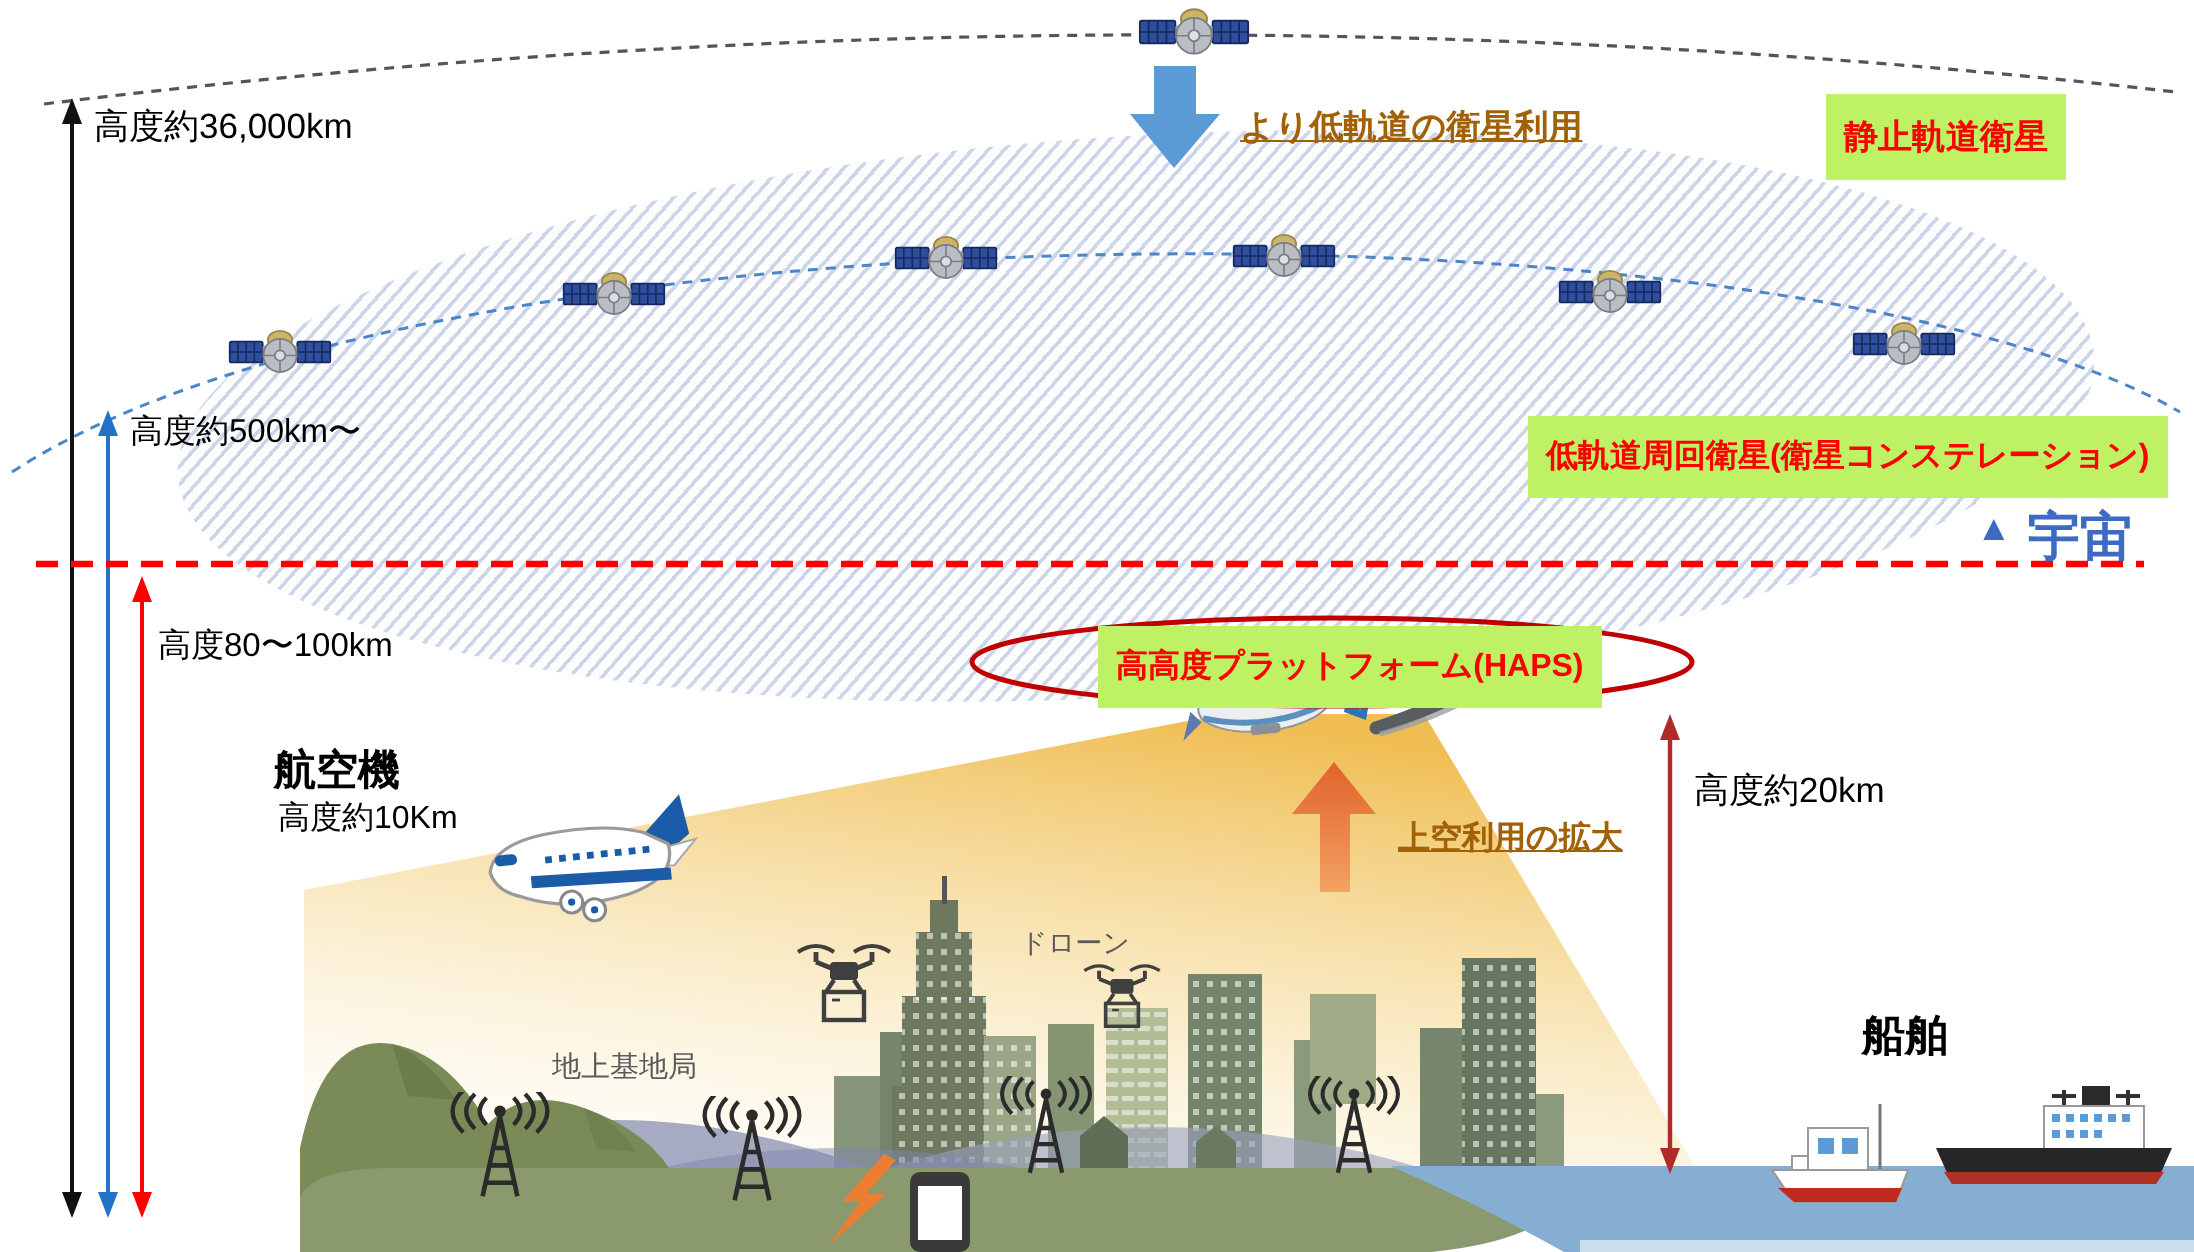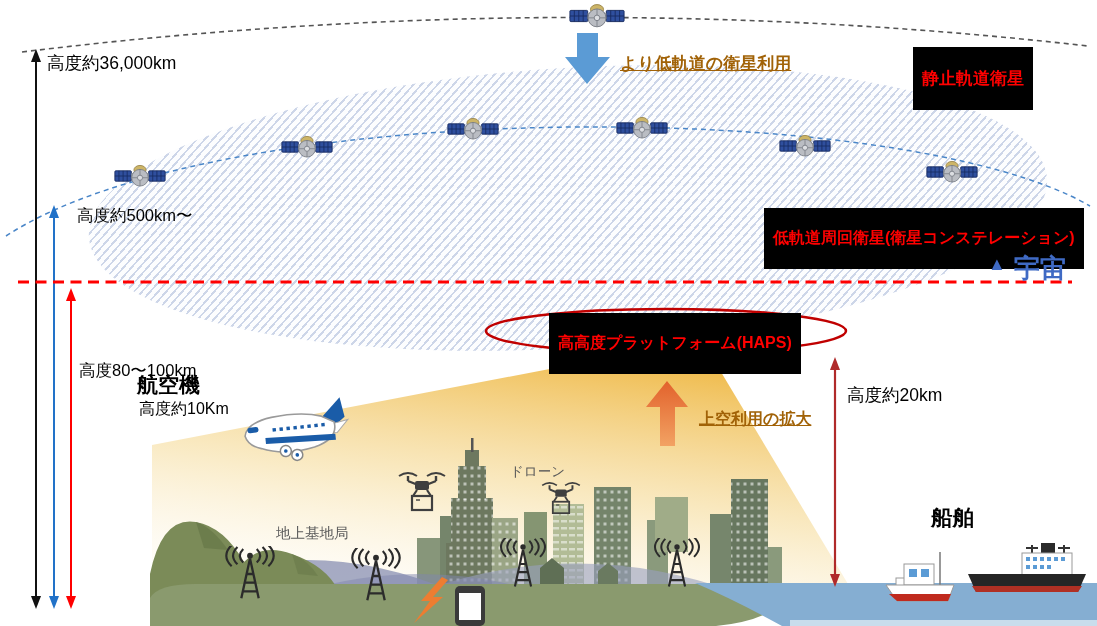--- a/index.html
+++ b/index.html
@@ -6,21 +6,21 @@
   #stage{position:relative;width:1097px;height:626px;background:#fff;overflow:hidden;
          font-family:"Liberation Sans","DejaVu Sans",sans-serif;}
   .layer{position:absolute;left:0;top:0;}
   
   .space-ellipse{position:absolute;left:88px;top:68px;width:960px;height:280px;border-radius:50%;
       transform:rotate(-3.5deg);
       background:repeating-linear-gradient(135deg, rgba(164,180,214,.55) 0 1.8px, rgba(244,247,252,.25) 1.8px 6px);}
   .lbl{position:absolute;white-space:nowrap;color:#000000;}
   .navy{color:#1f3864;font-weight:bold;}
   .redtxt{color:#a16207;font-weight:bold;text-decoration:underline;}
-  .pinkbox{background:#000000;color:#ff0000;font-weight:bold;padding:20px 9px;}
+  .pinkbox{background:#bef264;color:#ff0000;font-weight:bold;padding:10px 9px;}
   .bluetxt{color:#3f6ac4;font-weight:bold;}
   .graytxt{color:#5a5a5a;}
   .sat{position:absolute;}
 </style>
 </head>
 <body>
 
 <div id="stage">
 
   
@@ -282,22 +282,22 @@
     </defs>
     <ellipse cx="666" cy="331" rx="180" ry="22" fill="none" stroke="#c00000" stroke-width="2.5"></ellipse>
     <g>
       <line x1="776" y1="340" x2="746" y2="345" stroke="#c00000" stroke-width="2.6"></line>
       <polygon points="736,347 749,340 749,351" fill="#c00000"></polygon>
     </g>
   </svg>
 
   
   <div class="lbl" style="left:47px;top:51px;font-size:17.5px;">高度約36,000km</div>
-  <div class="lbl" style="left:65px;top:205px;font-size:16.5px;margin-left:12px;">高度約500km〜</div>
-  <div class="lbl" style="left:79px;top:312px;font-size:16.5px;margin-top:48px;">高度80〜100km</div>
+  <div class="lbl" style="left:65px;top:205px;font-size:16.5px;">高度約500km〜</div>
+  <div class="lbl" style="left:79px;top:312px;font-size:16.5px;">高度80〜100km</div>
   <div class="lbl" style="left:847px;top:383px;font-size:17.5px;">高度約20km</div>
 
   <div class="lbl redtxt" style="left:620px;top:52px;font-size:17px;">より低軌道の衛星利用</div>
   <div class="lbl pinkbox" style="left:913px;top:47px;font-size:17px;">静止軌道衛星</div>
   <div class="lbl pinkbox" style="left:764px;top:196px;font-size:16px;margin-top:12px;">低軌道周回衛星(衛星コンステレーション)</div>
   <div class="lbl bluetxt" style="left:988px;top:254px;font-size:18px;">▲</div>
   <div class="lbl bluetxt" style="left:1014px;top:251px;font-size:26px;">宇宙</div>
 
   <div class="lbl pinkbox" style="left:549px;top:313px;font-size:16px;">高高度プラットフォーム(HAPS)</div>
   <div class="lbl redtxt" style="left:699px;top:409px;font-size:16px;">上空利用の拡大</div>

